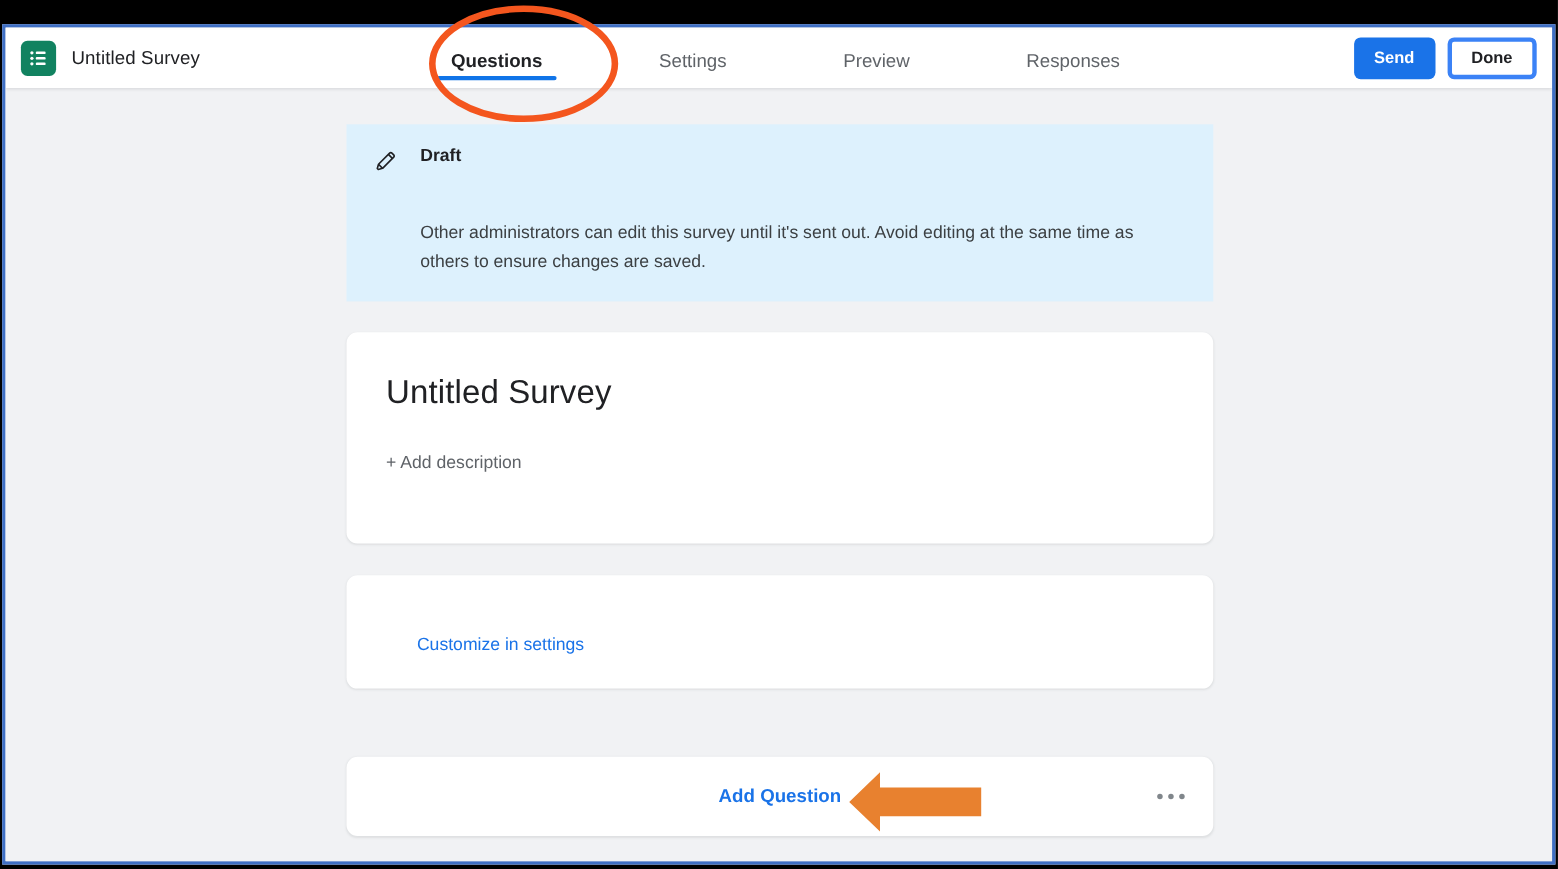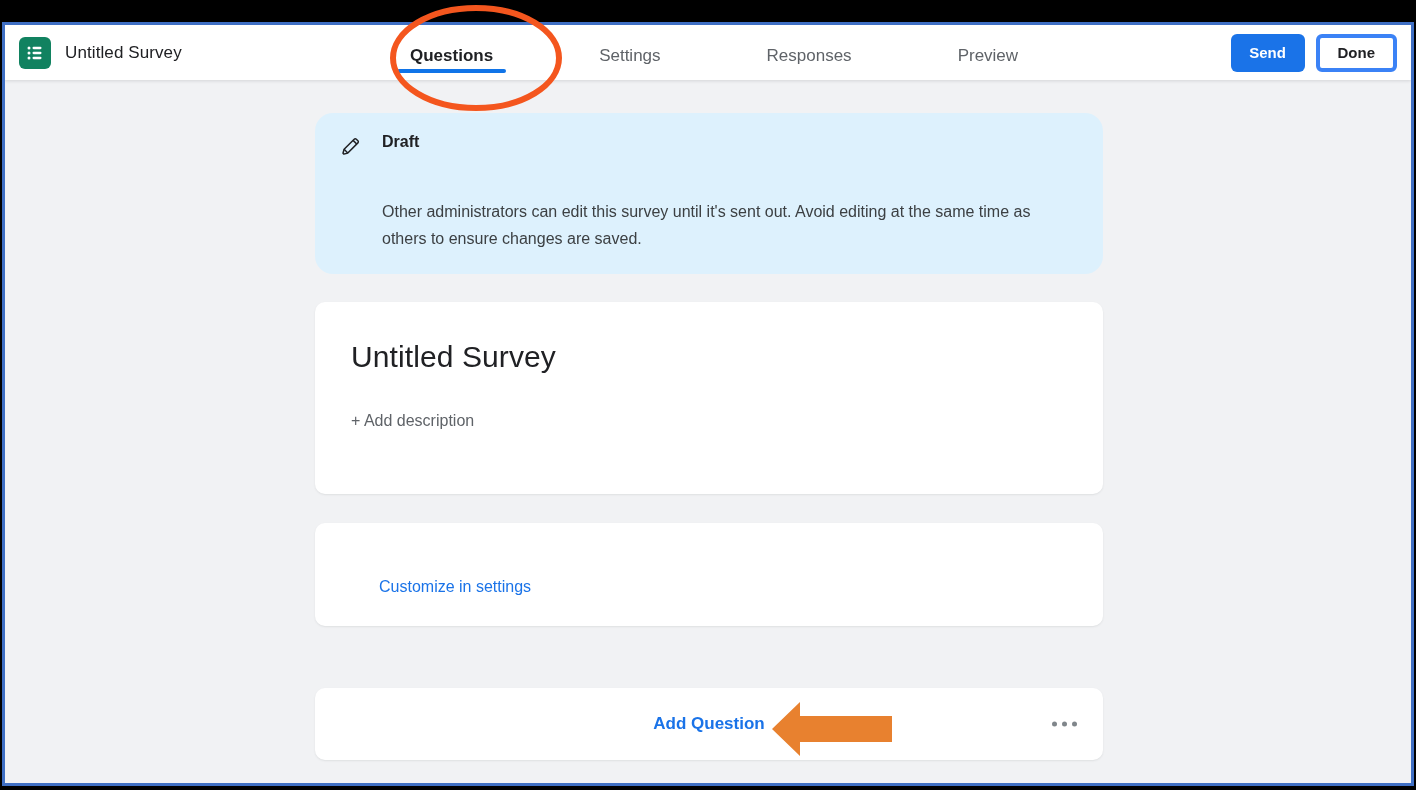--- a/index.html
+++ b/index.html
@@ -166,21 +166,21 @@
     position: absolute;
     left: 310px;
     top: 0;
     width: 788px;
   }
 
   
   .draft-banner {
     margin-top: 33px;
     background: #DDF1FD;
-    border-radius: 18px;
+    border-radius: 0;
     padding: 20px 24px 22px 24px;
     display: flex;
     gap: 17px;
     box-sizing: border-box;
   }
   .draft-icon {
     flex: 0 0 auto;
     width: 26px;
     padding-top: 2px;
   }
@@ -331,24 +331,24 @@
         </div>
 
         <div class="tabs">
           <div class="tab active">
             <span>Questions</span>
           </div>
           <div class="tab">
             <span>Settings</span>
           </div>
           <div class="tab">
+            <span>Preview</span>
+          </div>
+          <div class="tab">
             <span>Responses</span>
-          </div>
-          <div class="tab">
-            <span>Preview</span>
           </div>
         </div>
 
         <div class="header-right">
           <div class="btn btn-send">Send</div>
           <div class="btn btn-done">Done</div>
         </div>
       </div>
 
       <div class="content">

